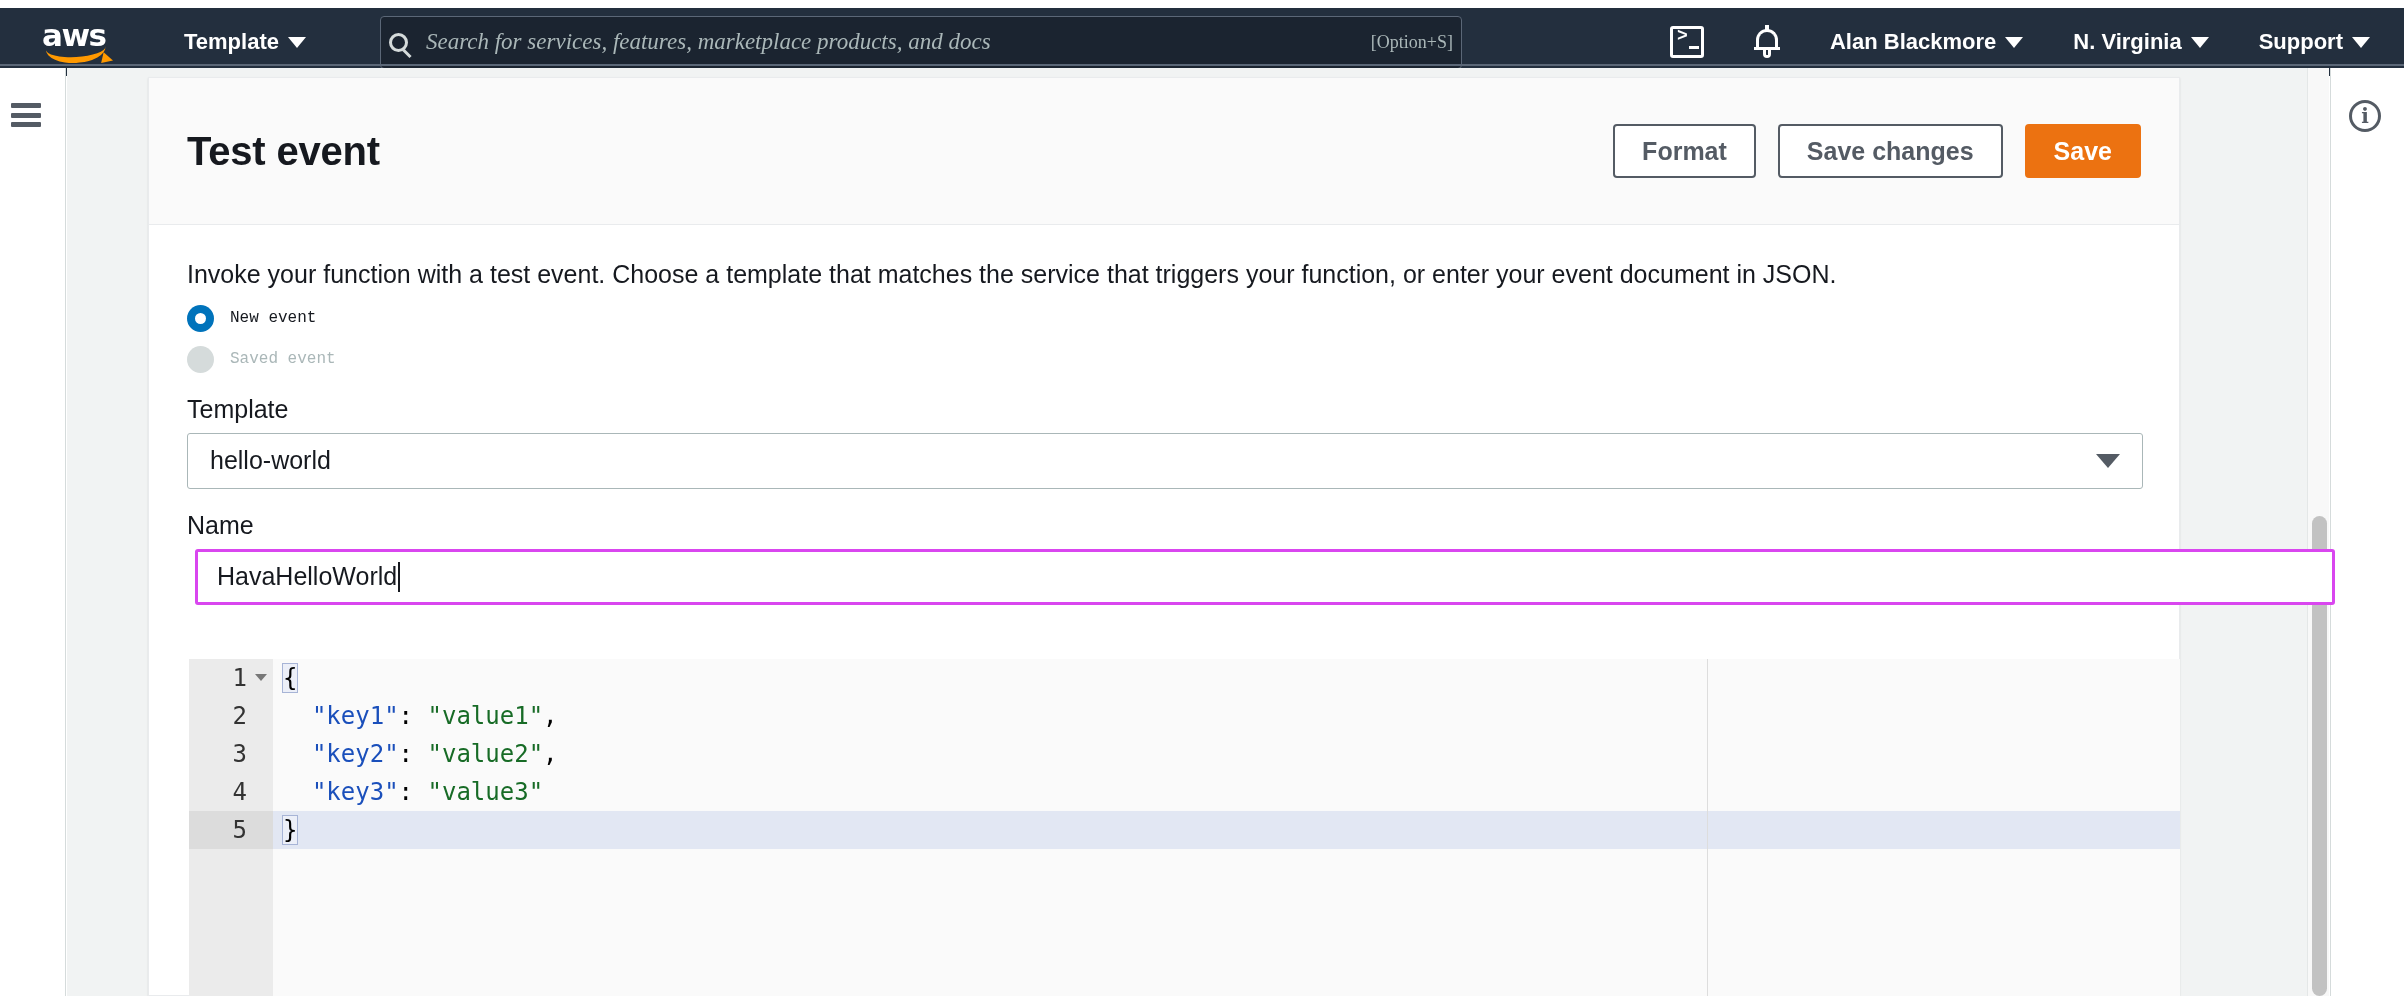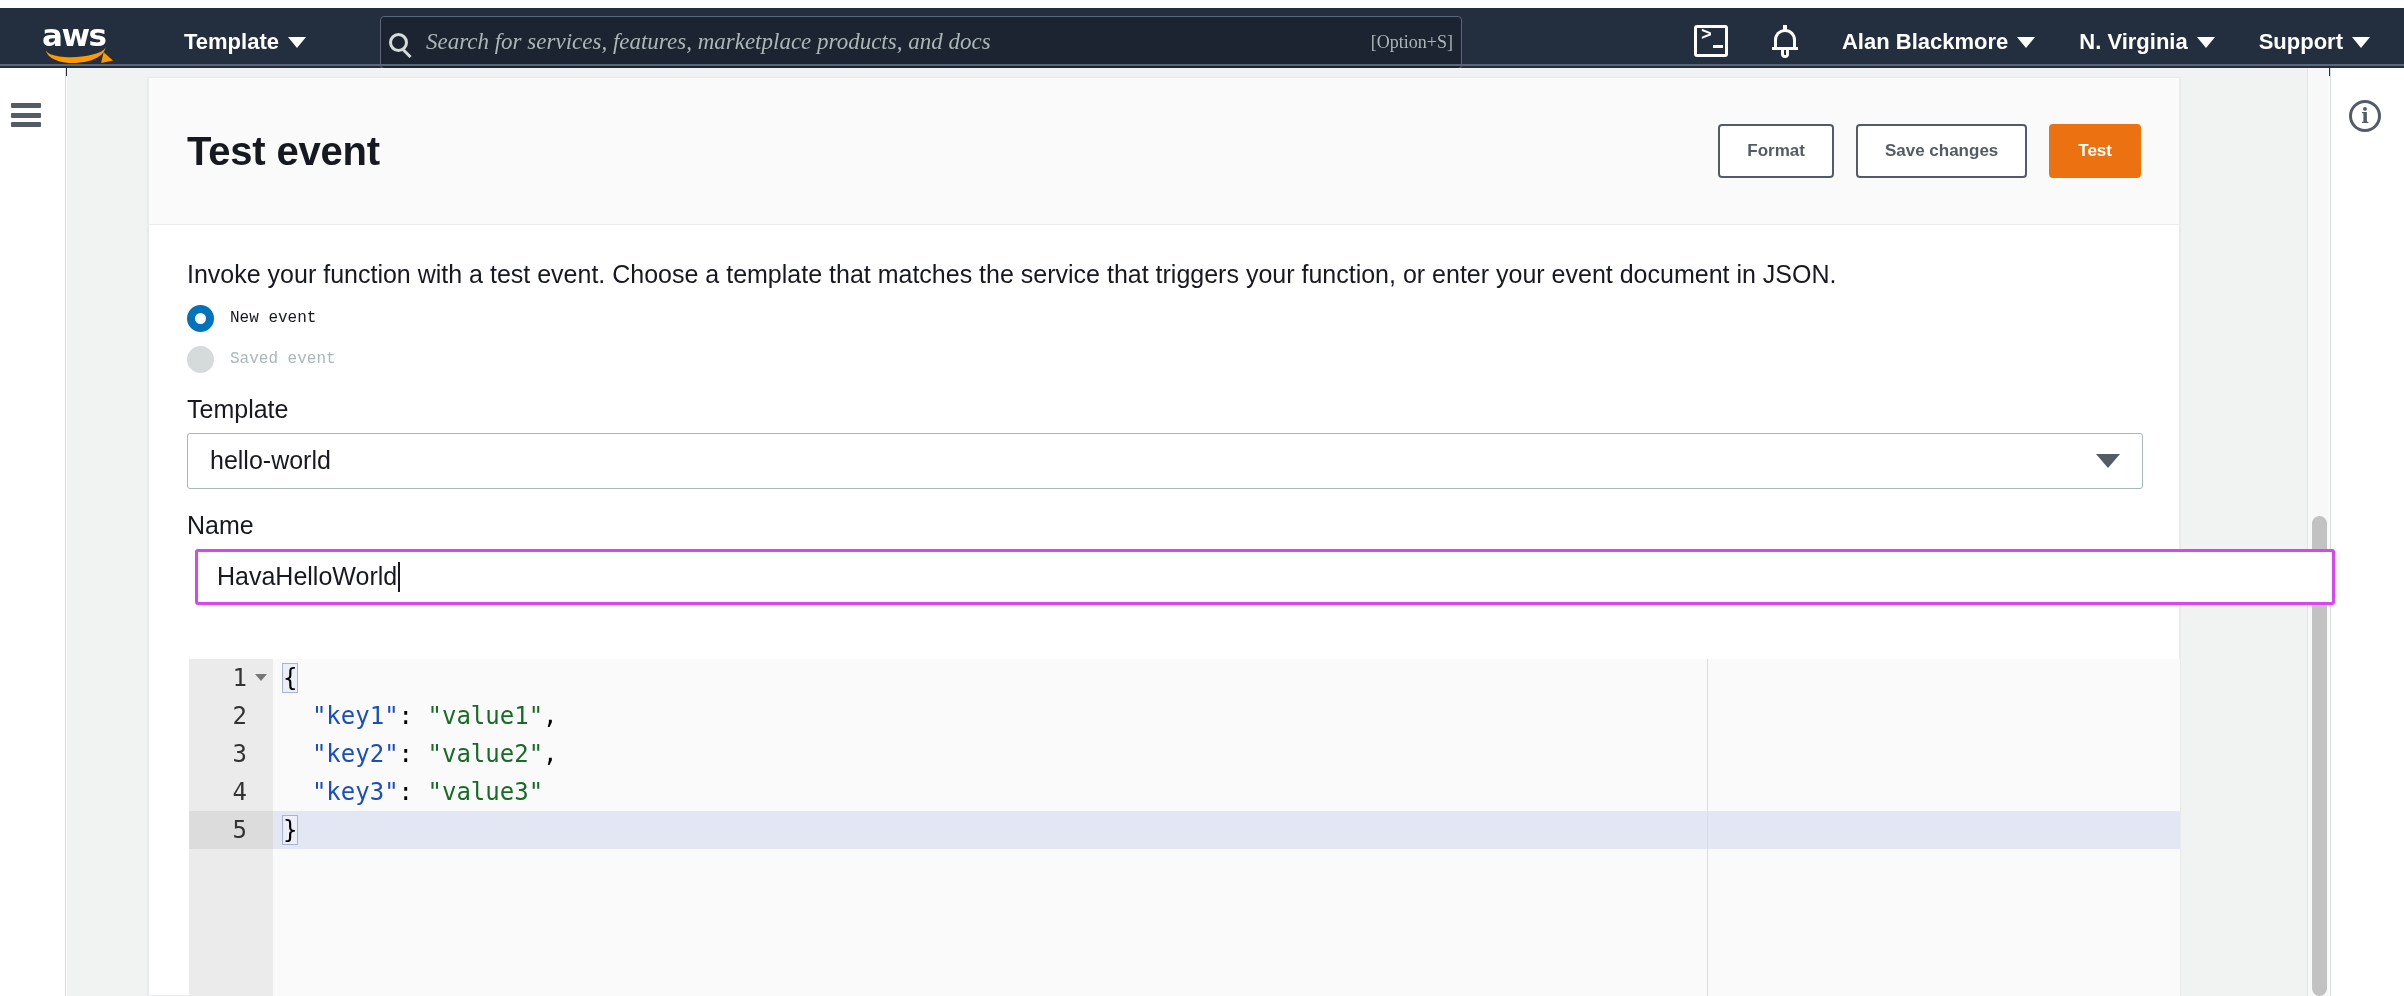--- a/index.html
+++ b/index.html
@@ -82,22 +82,22 @@
   #search-input-text {
     flex: 1; margin-left: 18px;
     color: #aab7b8; font-size: 23px; font-style: italic;
     font-family: "Liberation Serif", serif;
   }
   #search-shortcut {
     color: #aab7b8; font-size: 18px;
     font-family: Liberation Serif, serif;
   }
   #nav-right {
-    margin-left: auto; display: flex; 
-    gap: 0; padding-right: 34px;
+    margin-left: auto; display: flex; align-items: center;
+    gap: 6px; padding-right: 34px;
   }
   #nav-right > * { margin-left: 44px; }
   .cloudshell-icon {
     width: 34px; height: 32px;
     border: 3px solid #ffffff; border-radius: 3px;
     position: relative; cursor: pointer; flex: 0 0 auto;
   }
   .cloudshell-icon::before {
     content: ">"; position: absolute; left: 4px; top: -3px;
     color: #ffffff; font-size: 18px; font-weight: 700;
@@ -206,21 +206,21 @@
     font-size: 40px; font-weight: 700; color: #16191f;
     font-family: "Liberation Sans", sans-serif;
     letter-spacing: -0.2px;
   }
   #header-actions {
     margin-left: auto; display: flex; align-items: center; gap: 22px;
   }
   .btn {
     height: 54px; padding: 0 27px;
     border-radius: 4px;
-    font-size: 17px; font-weight: 700;
+    font-size: 25px; font-weight: 700;
     font-family: "Liberation Sans", sans-serif;
     display: flex; align-items: center; justify-content: center;
     cursor: pointer; white-space: nowrap;
   }
   .btn-normal {
     background: #ffffff; color: #545b64;
     border: 2px solid #545b64;
   }
   .btn-primary {
     background: #ec7211; color: #ffffff;
@@ -416,21 +416,21 @@
   </div>
 </div>
 
 <div id="content-card">
 
   <div id="card-header">
     <div id="page-title">Test event</div>
     <div id="header-actions">
       <div class="btn btn-normal">Format</div>
       <div class="btn btn-normal">Save changes</div>
-      <div class="btn btn-primary">Test</div>
+      <div class="btn btn-primary">Save</div>
     </div>
   </div>
 
   <div id="card-body">
 
     <div id="description">Invoke your function with a test event. Choose a template that matches the service that triggers your function, or enter your event document in JSON.</div>
 
     <div class="radio-row">
       <span class="radio checked"></span>
       <span class="radio-label">New event</span>

